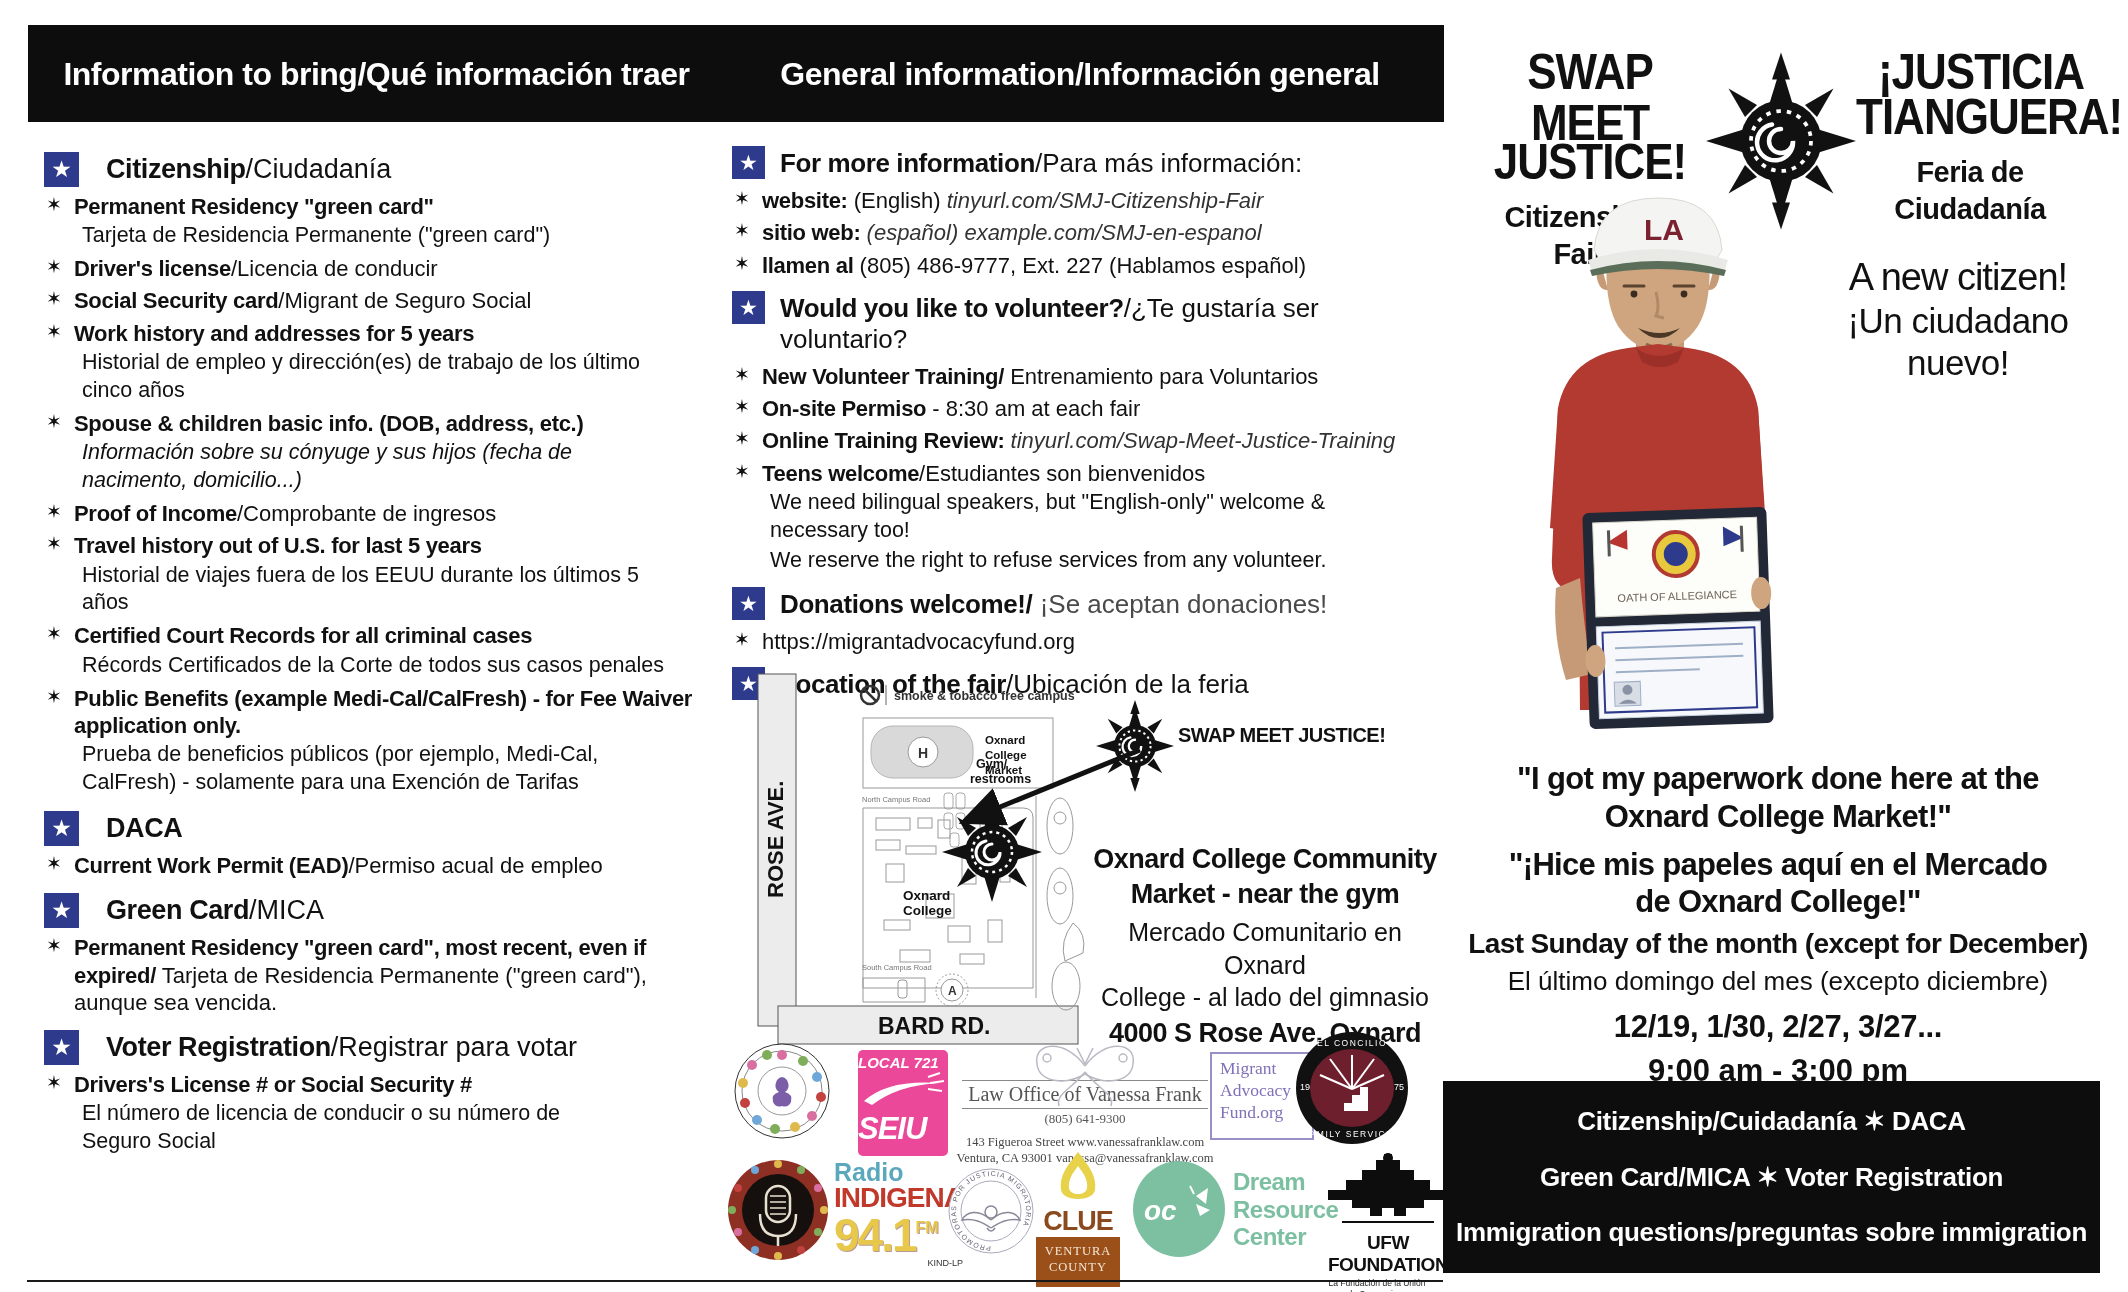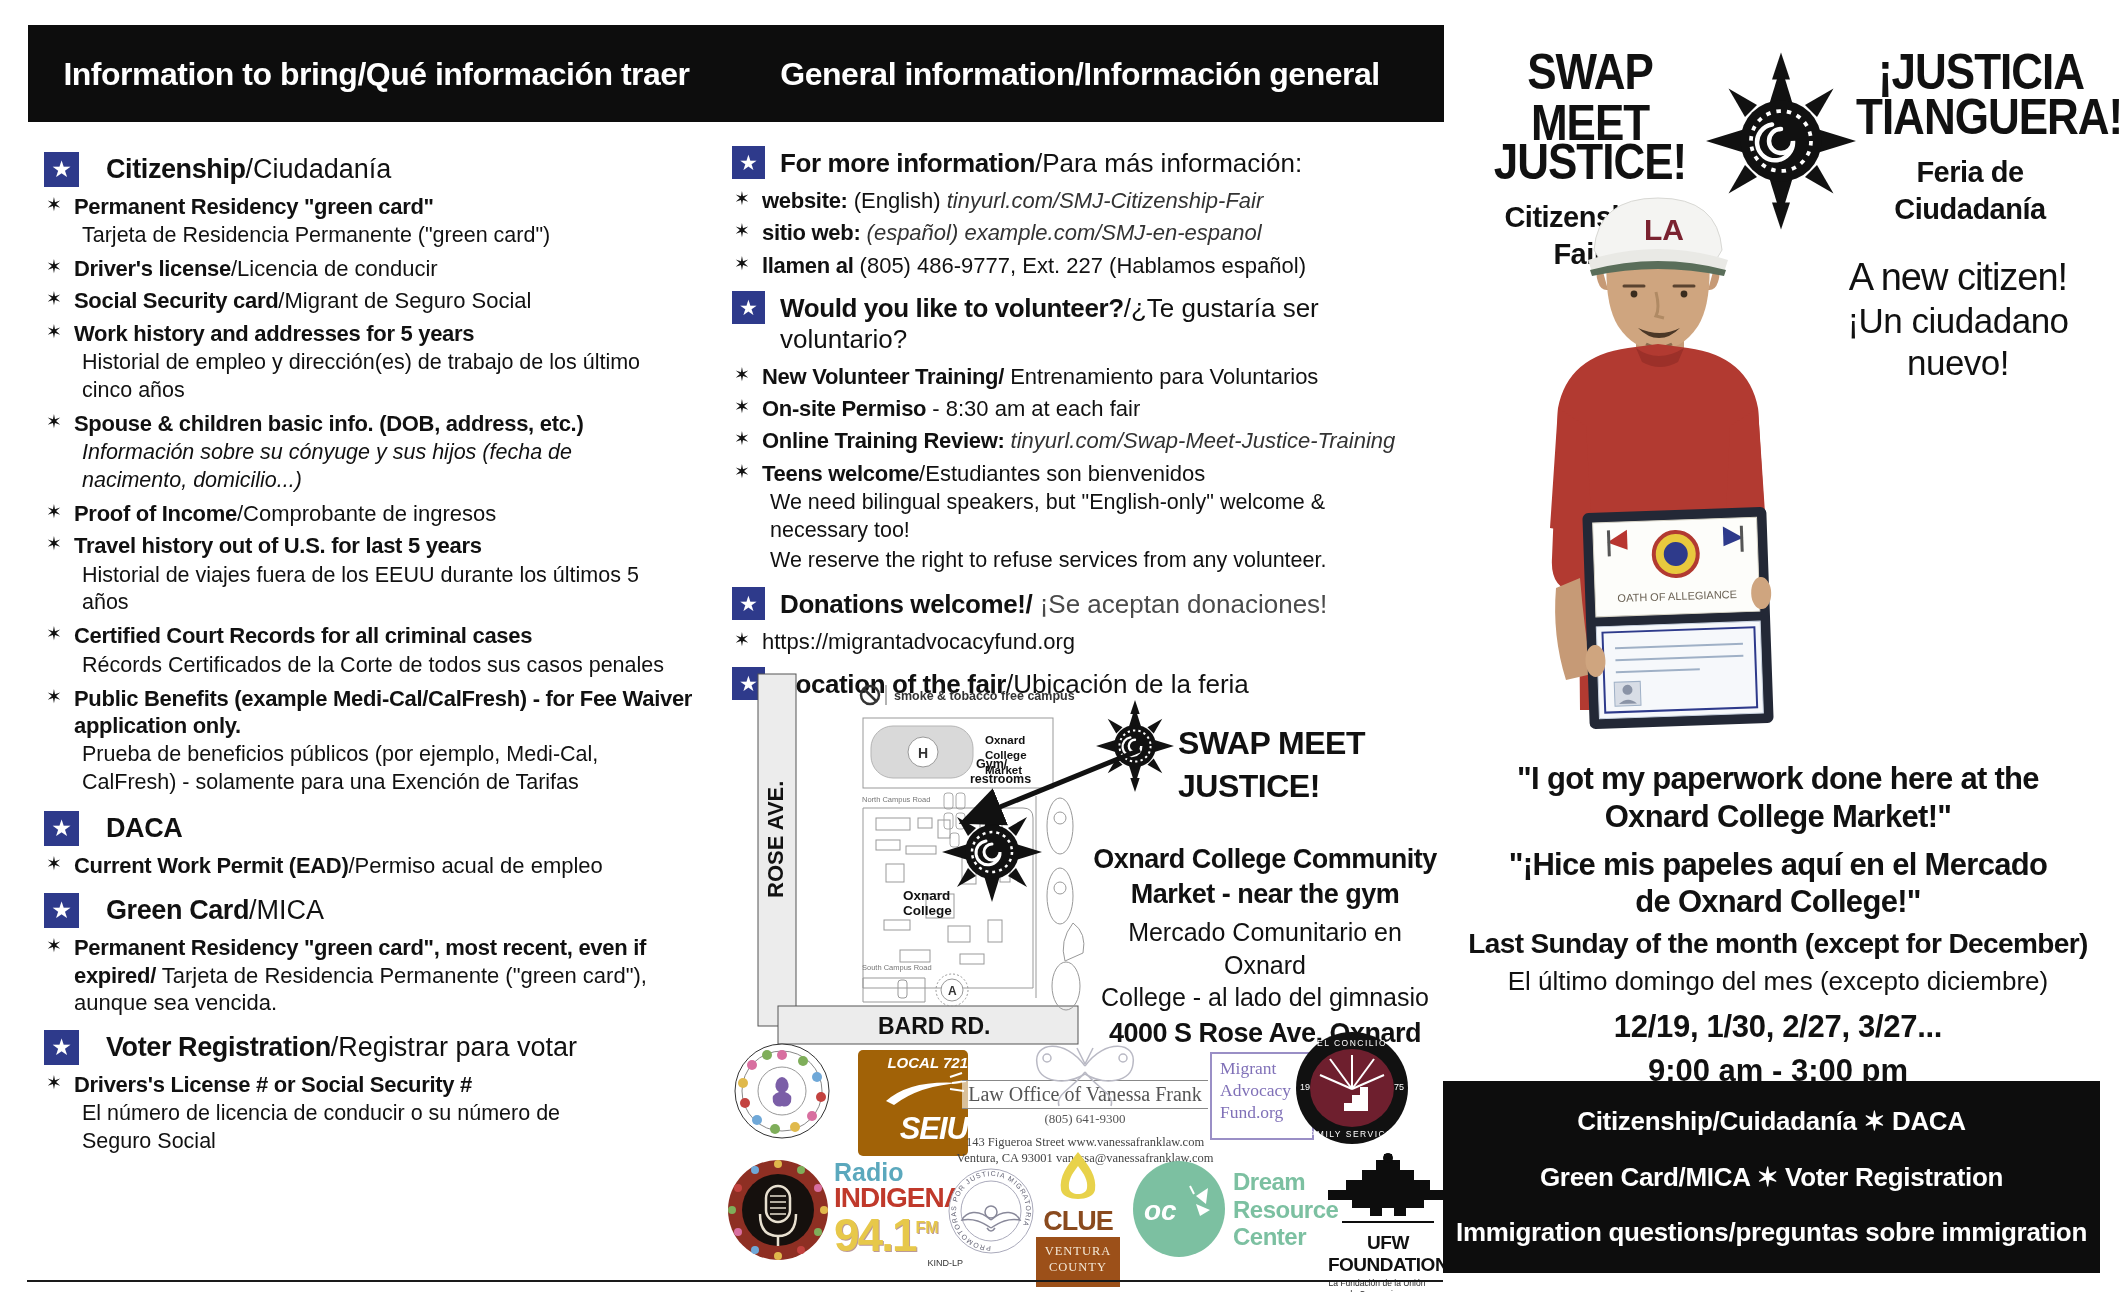--- a/index.html
+++ b/index.html
@@ -24,30 +24,30 @@
   .item .sb{position:absolute;left:2px;top:0;font-size:19px;}
   .item b{letter-spacing:-.3px;}
   .sub{font-size:21.5px;padding:2px 30px 0 8px;line-height:1.3;}
   .it{font-style:italic;}
   .gray{color:#4a4a4a;}
   .url{font-style:italic;color:#333;}
   
   .mapwrap{position:absolute;left:748px;top:668px;width:340px;height:390px;}
   .arrowsvg{position:absolute;left:940px;top:732px;width:210px;height:110px;}
   .callout-star{position:absolute;left:1096px;top:700px;width:78px;height:92px;}
-  .callout{position:absolute;left:1178px;top:722px;width:260px;font-weight:bold;font-size:32px;
+  .callout{position:absolute;left:1178px;top:722px;width:260px;font-weight:bold;font-size:20px;
            letter-spacing:-.5px;line-height:1.35;}
   .address{position:absolute;left:1090px;top:842px;width:350px;text-align:center;line-height:1.3;}
   .address .b1{font-weight:bold;font-size:27px;letter-spacing:-.5px;}
   .address .r1{font-size:25px;margin-top:4px;}
   .address .b2{font-weight:bold;font-size:27px;letter-spacing:-.5px;margin-top:2px;}
   
   .logo{position:absolute;}
-  .seiu{left:858px;top:1050px;width:110px;height:106px;background:#a16207;border-radius:5px;
-        color:#fff;text-align:right;overflow:hidden;}
+  .seiu{left:858px;top:1050px;width:90px;height:106px;background:#ec4899;border-radius:5px;
+        color:#fff;text-align:left;overflow:hidden;}
   .seiu .l1{font-style:italic;font-weight:bold;font-size:15px;padding-top:4px;}
   .seiu .l2{font-style:italic;font-weight:bold;font-size:31px;letter-spacing:-1px;margin-top:-4px;}
   .law{left:955px;top:1038px;width:260px;height:122px;text-align:center;
        font-family:"Liberation Serif",serif;color:#555;}
   .law .name{font-size:20px;border-top:1px solid #888;border-bottom:1px solid #888;
              display:inline-block;padding:2px 6px;margin-top:42px;background:rgba(255,255,255,.6);}
   .law .phone{font-size:13px;margin-top:2px;}
   .law .addr{font-size:12.5px;margin-top:8px;color:#444;}
   .migrant{left:1210px;top:1052px;width:92px;height:80px;border:2px solid #9a8fc6;
            font-family:"Liberation Serif",serif;color:#8071b8;font-size:17.5px;

